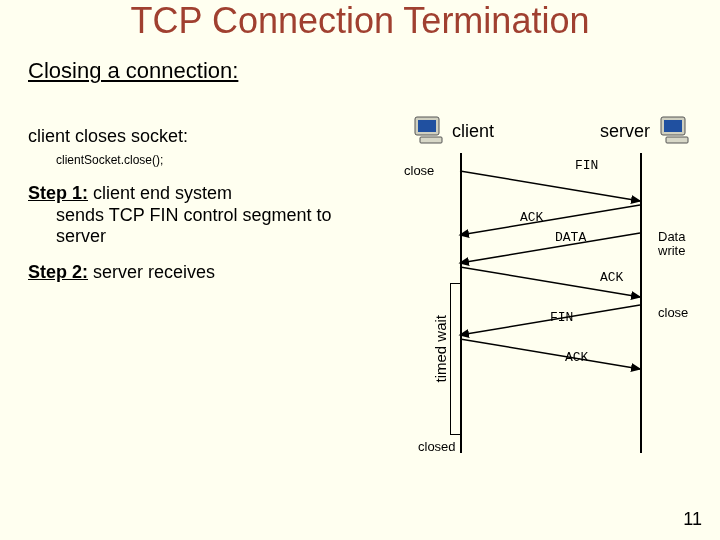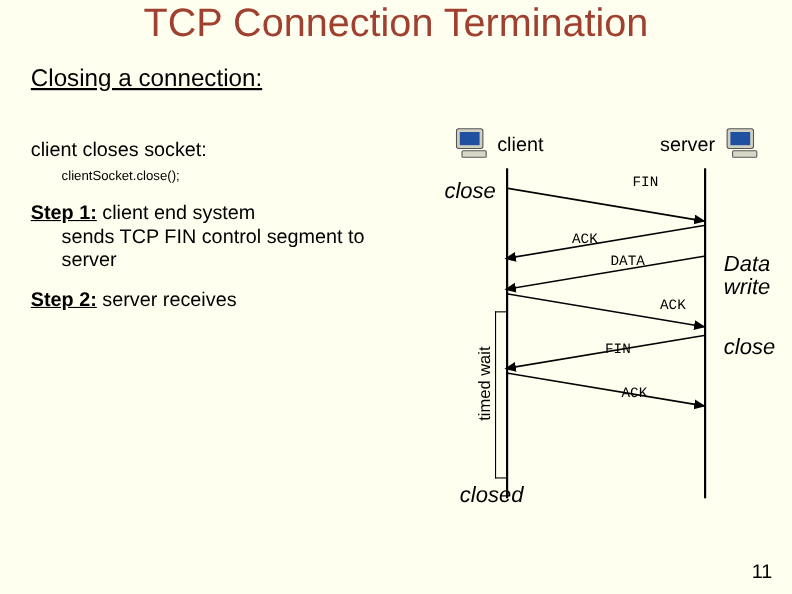--- a/index.html
+++ b/index.html
@@ -58,22 +58,21 @@
     position: absolute;
     top: 38px;
     width: 0;
     border-left: 2px solid #000;
     height: 300px;
   }
   .timeline.client { left: 60px; }
   .timeline.server { left: 240px; }
   .evt {
     position: absolute;
-    font-size: 20px;
-    font-style: italic;
+    font-size: 13px;
   }
   .evt.close { left: 4px; top: 48px; }
   .evt.closed { left: -10px; top: 324px; margin-left: 28px; }
   .evt.datawrite { left: 258px; top: 115px; width: 50px; line-height:1.05;}
   .evt.close2 { left: 258px; top: 190px; }
   .msg {
     position: absolute;
     font-size: 13px;
     font-family: "Courier New", monospace;
   }

